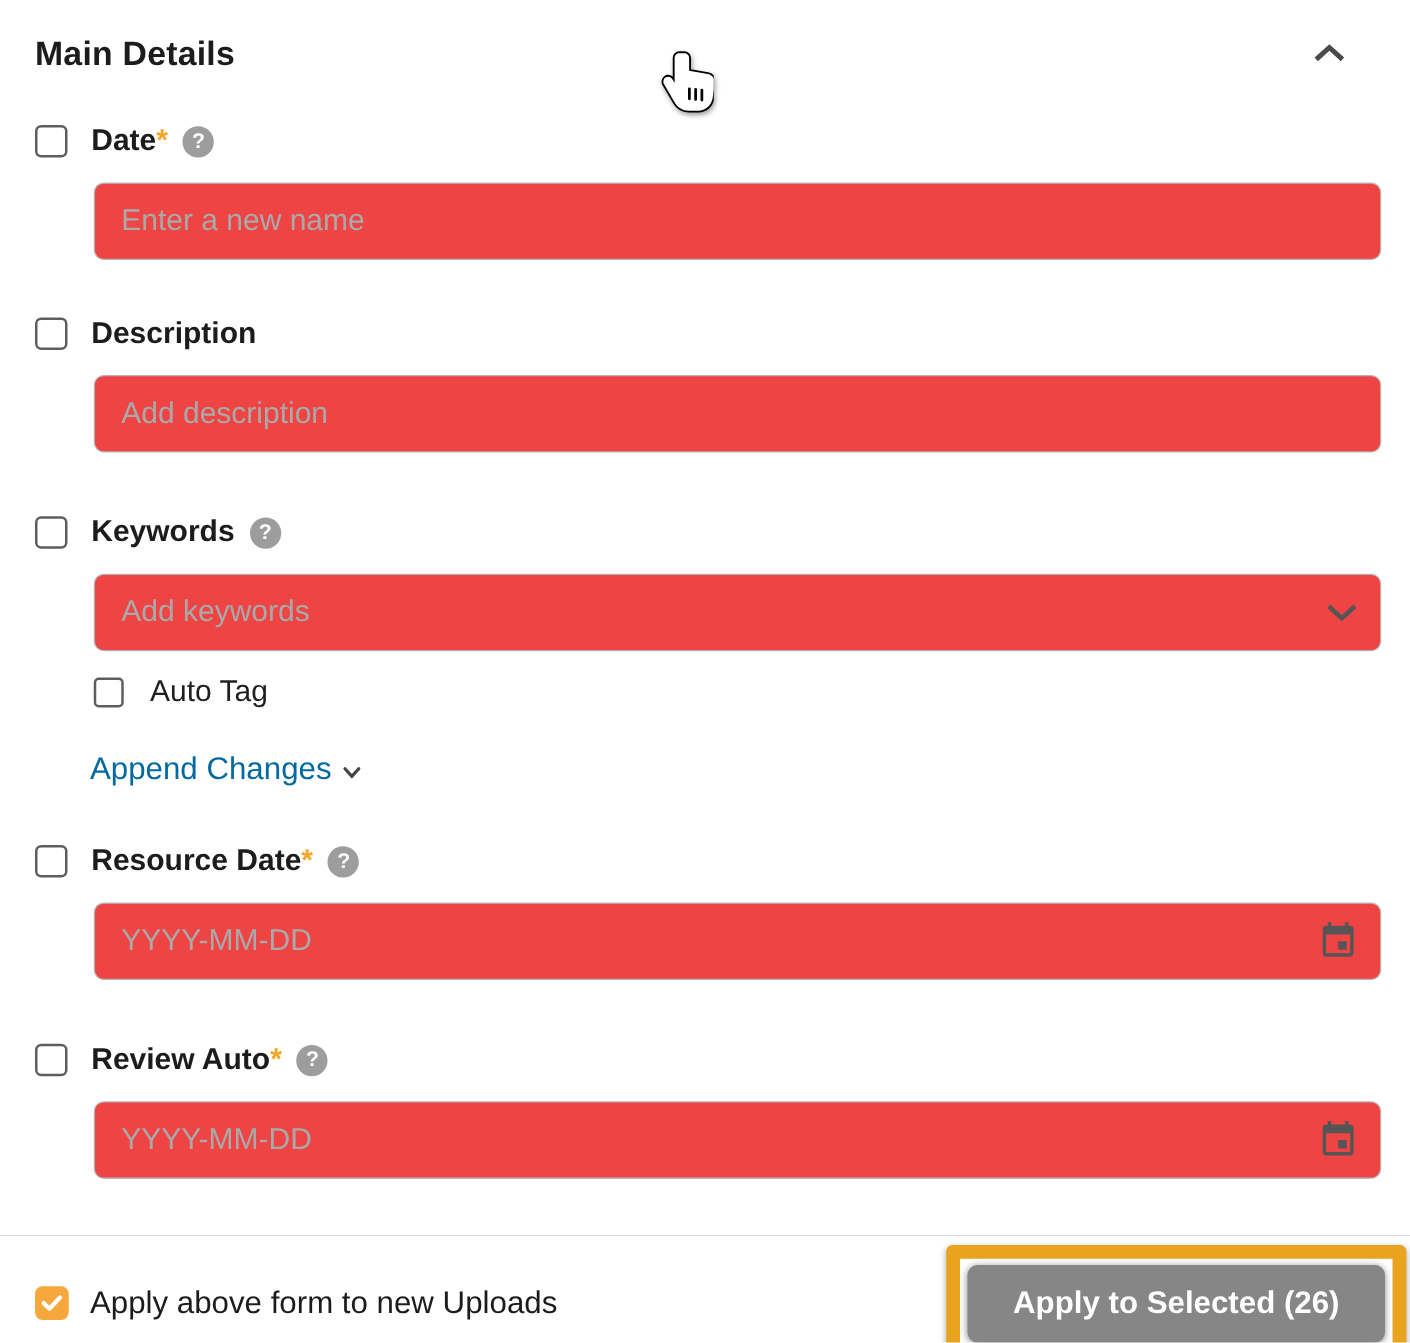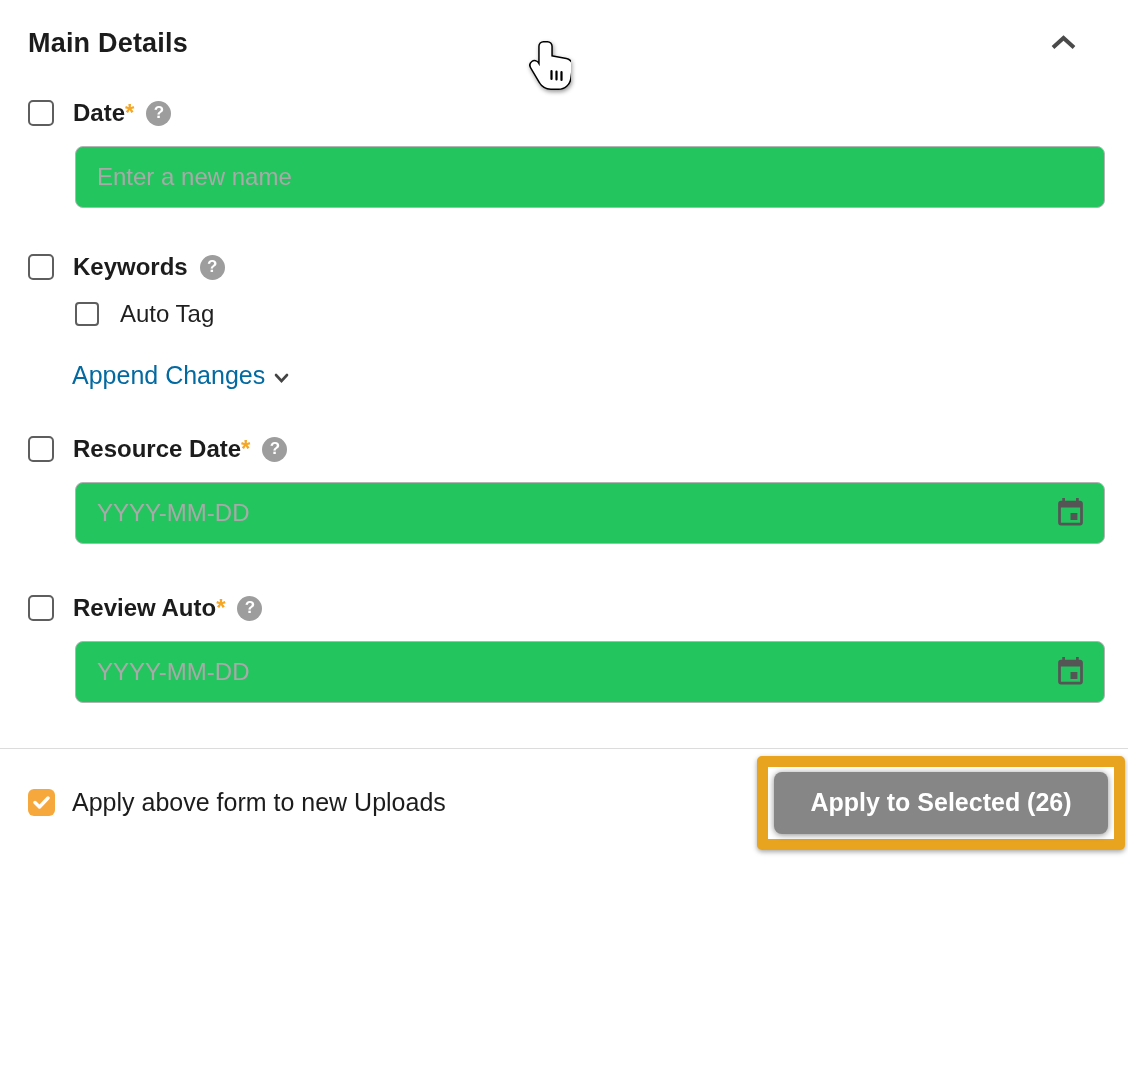--- a/index.html
+++ b/index.html
@@ -29,21 +29,21 @@
   .req { color: #F5A623; font-weight: bold; }
   .help {
     width: 25px; height: 25px; border-radius: 50%; background: #9d9d9d; color: #fff;
     font-size: 17px; font-weight: bold; display: inline-flex; align-items: center;
     justify-content: center; margin-left: 12px; flex: none; cursor: pointer;
   }
   .input-wrap { position: relative; width: 1030px; margin-left: 47px; }
   input.txt {
     width: 100%; height: 62px; border: 1px solid #b4b4b4; border-radius: 8px;
     font-size: 24px; color: #333; padding: 0 56px 0 21px; font-family: inherit; outline: none;
-    background: #22c55e;
+    background: #ef4444;
   }
   input.txt::placeholder { color: #a9a9a9; opacity: 1; }
   .trailing-icon {
     position: absolute; right: 16px; top: 50%; transform: translateY(-50%);
     display: flex; align-items: center; cursor: pointer; border: none; background: none; padding: 2px;
   }
   .sub-row { display: flex; align-items: center; margin: 19px 0 12px 47px; }
   .sub-label { margin-left: 21px; font-size: 24px; color: #1f1f1f; }
   .append-row {
     display: inline-flex; align-items: center; margin: 21px 0 0 44px;
@@ -92,26 +92,43 @@
     <div class="label-row">
       <span class="cb"></span>
       <span class="field-label"><span>Date</span><span class="req">*</span></span>
       <span class="help">?</span>
     </div>
     <div class="input-wrap">
       <input class="txt" type="text" placeholder="Enter a new name" style="">
     </div>
   </div>
 
+  <div class="field gap-lg">
+    <div class="label-row">
+      <span class="cb"></span>
+      <span class="field-label"><span>Description</span></span>
+    </div>
+    <div class="input-wrap">
+      <input class="txt" type="text" placeholder="Add description" style="">
+    </div>
+  </div>
 
   <div class="field">
     <div class="label-row">
       <span class="cb"></span>
       <span class="field-label"><span>Keywords</span></span>
       <span class="help">?</span>
+    </div>
+    <div class="input-wrap">
+      <input class="txt" type="text" placeholder="Add keywords" style="">
+      <button class="trailing-icon">
+        <svg width="27" height="15" viewBox="0 0 27 15">
+          <path d="M3 2.5 L13.5 12 L24 2.5" stroke="#555" stroke-width="3.6" fill="none" stroke-linejoin="miter"></path>
+        </svg>
+      </button>
     </div>
     <div class="sub-row">
       <span class="cb small"></span>
       <span class="sub-label">Auto Tag</span>
     </div>
     <button class="append-row">
       <span>Append Changes</span>
       <svg width="15" height="10" viewBox="0 0 15 10">
         <path d="M2 2 L7.5 8 L13 2" stroke="#444" stroke-width="2.6" fill="none" stroke-linecap="round"></path>
       </svg>

